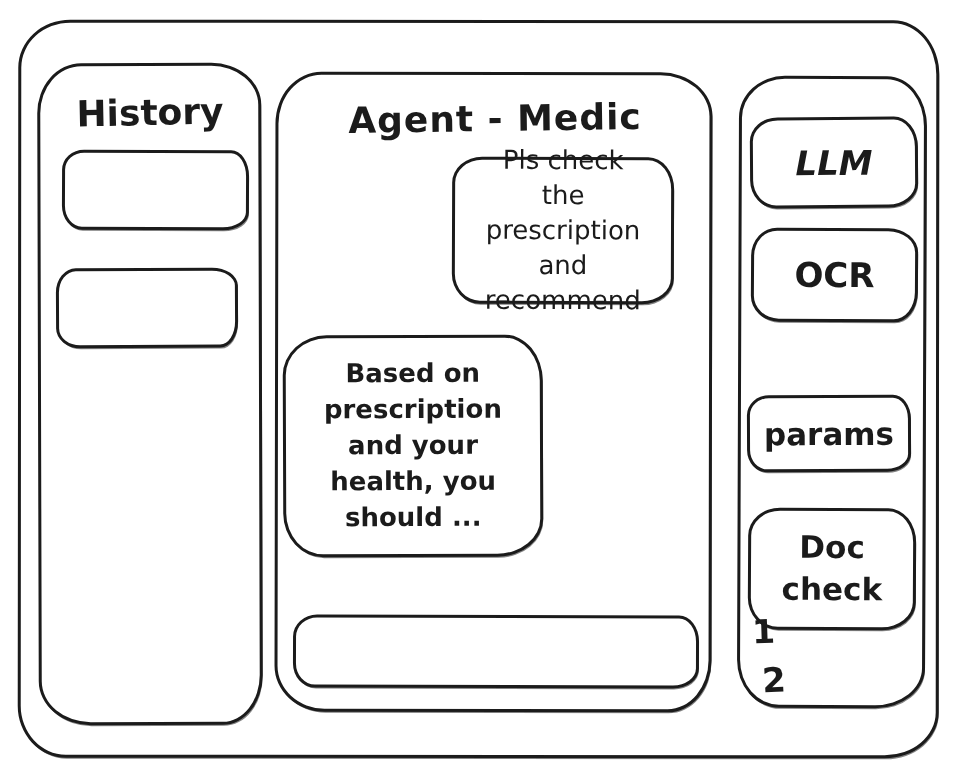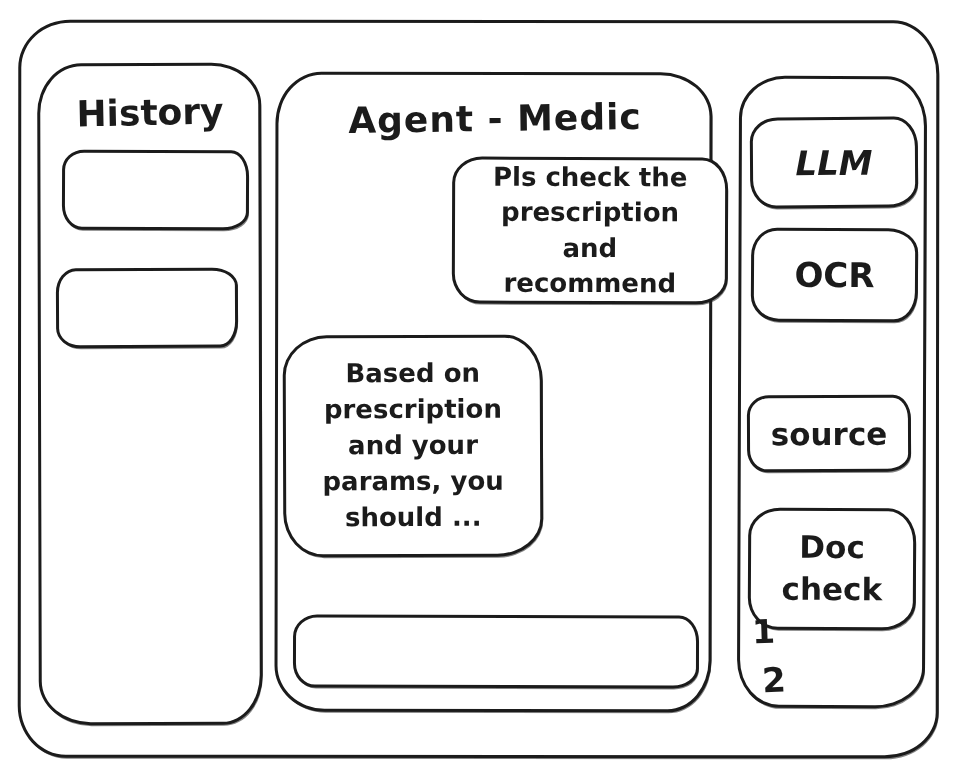--- a/index.html
+++ b/index.html
@@ -67,23 +67,23 @@
     border-radius: 46px 52px 44px 50px / 52px 44px 52px 46px;
     transform: rotate(0.1deg);
   }
   .chat-title {
     left: 295px; top: 98px; width: 400px;
     font-size: 36px; text-align: center;
     transform: rotate(-0.8deg);
     letter-spacing: 1px;
   }
   .user-bubble {
-    left: 452px; top: 157px; width: 276px; height: 147px;
+    left: 452px; top: 157px; width: 222px; height: 147px;
     border-radius: 30px 26px 32px 28px / 26px 32px 26px 30px;
-    font-size: 26px; font-weight: bold; line-height: 1.35;
+    font-size: 26px; font-weight: normal; line-height: 1.35;
     padding: 6px 24px;
     transform: rotate(0.2deg);
   }
   .assistant-bubble {
     left: 283px; top: 335px; width: 260px; height: 222px;
     border-radius: 44px 38px 46px 40px / 40px 46px 38px 44px;
     font-size: 26px; font-weight: bold; line-height: 1.38;
     padding: 8px 10px;
     transform: rotate(-0.2deg);
   }
@@ -152,26 +152,26 @@
   <div class="sk frame"></div>
 
   <div class="sk history-panel"></div>
   <div class="label history-title">History</div>
   <div class="sk history-item-1"></div>
   <div class="sk history-item-2"></div>
 
   <div class="sk chat-panel"></div>
   <div class="label chat-title">Agent - Medic</div>
   <div class="sk center-flex user-bubble">Pls check the prescription and recommend</div>
-  <div class="sk center-flex assistant-bubble">Based on prescription and your params, you should ...</div>
+  <div class="sk center-flex assistant-bubble">Based on prescription and your health, you should ...</div>
   <input class="sk message-input" type="text" value="" style="">
 
   <div class="sk tools-panel"></div>
   <div class="sk center-flex tool-btn llm-btn">LLM</div>
   <div class="sk center-flex tool-btn ocr-btn">OCR</div>
-  <div class="sk center-flex tool-btn params-btn">source</div>
+  <div class="sk center-flex tool-btn params-btn">params</div>
   <div class="sk center-flex tool-btn doc-source-btn">
     <span class="btn-text">Doc check</span>
   </div>
   <div class="label annotation-1">1</div>
   <div class="label annotation-2">2</div>
 
 </div>
 
 </body></html>

